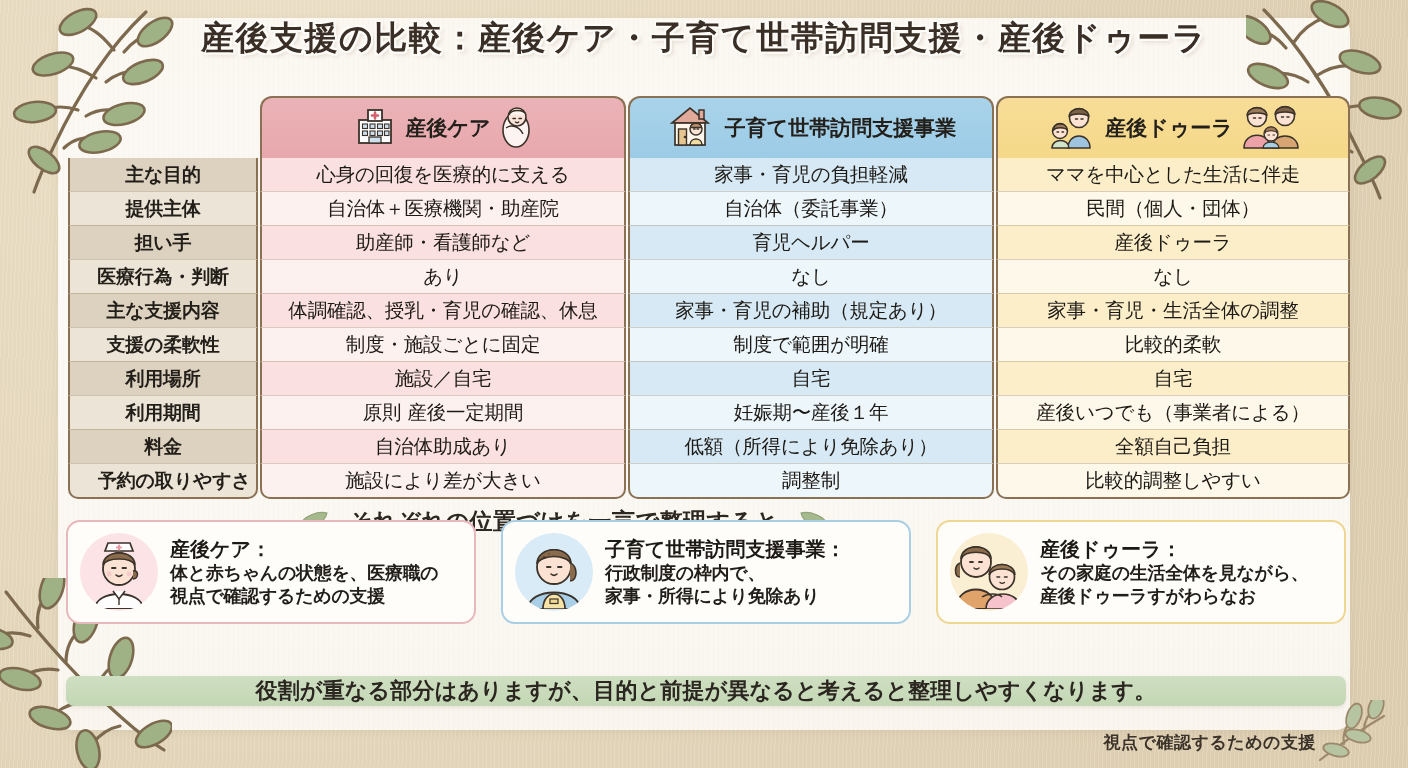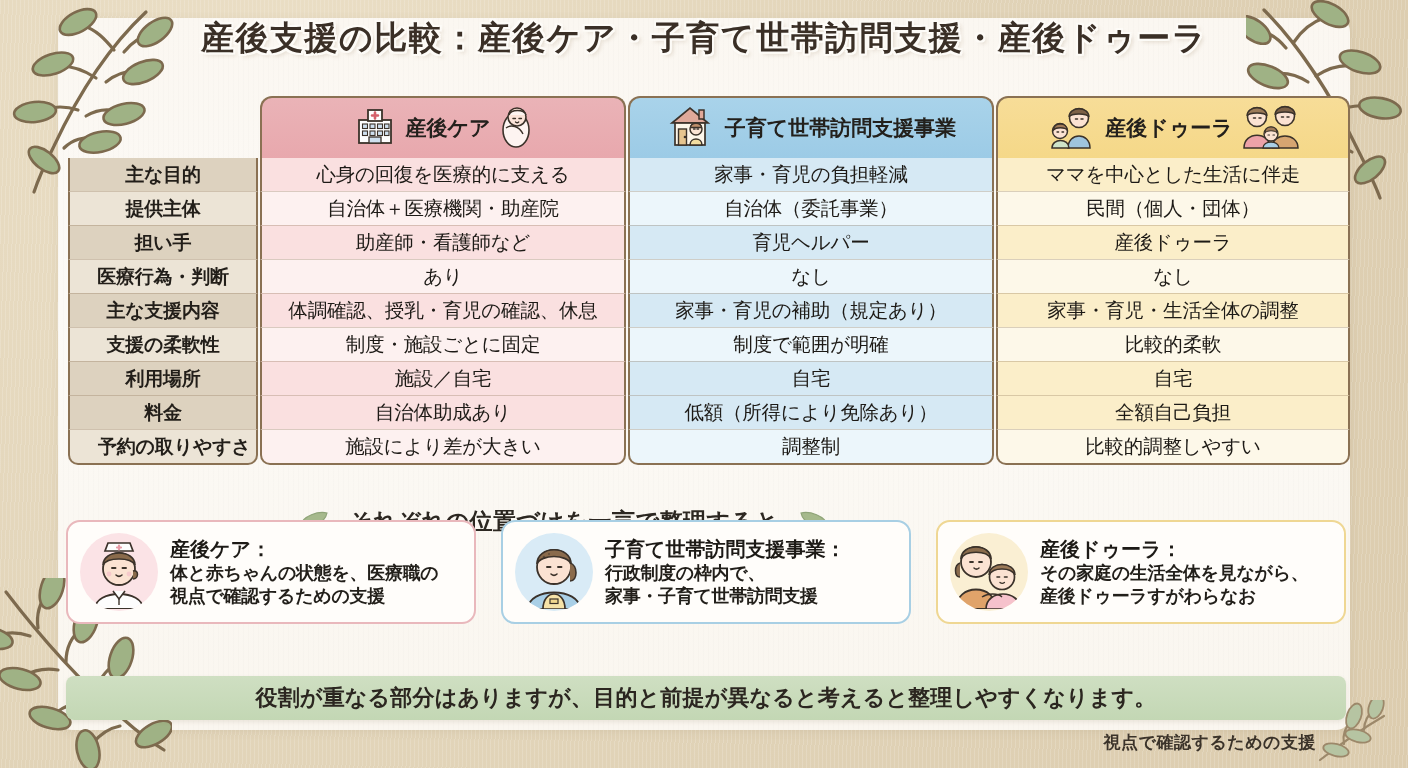--- a/index.html
+++ b/index.html
@@ -180,21 +180,21 @@
   .avatar.blue { background: #d9ebf6; }
   .avatar.yell { background: #faefd3; }
   .sumtext { margin-left: 12px; line-height: 1.26; }
   .sumtitle { font-size: 20px; font-weight: bold; color: #1d1a16; }
   .sumline  { font-size: 18px; font-weight: bold; color: #221f1a; letter-spacing: -0.3px; }
 
   
   #footer-banner {
     position: absolute;
     left: 66px; top: 676px;
-    width: 1280px; height: 44px;
+    width: 1280px; height: 30px;
     background: linear-gradient(180deg,#cfdfc2 0%, #c3d7b4 100%);
     border-radius: 8px;
     display: flex; align-items: center; justify-content: center;
     box-shadow: 0 2px 4px rgba(120,110,80,0.13);
   }
   #footer-banner .txt {
     font-size: 22px;
     font-weight: bold;
     color: #2b2620;
     letter-spacing: 0.2px;
@@ -445,20 +445,26 @@
             <td class="pk">制度・施設ごとに固定</td>
             <td class="bl">制度で範囲が明確</td>
             <td class="yl">比較的柔軟</td>
           </tr>
           <tr class="odd">
             <td class="lab">利用場所</td>
             <td class="pk">施設／自宅</td>
             <td class="bl">自宅</td>
             <td class="yl">自宅</td>
           </tr>
+          <tr class="even">
+            <td class="lab">利用期間</td>
+            <td class="pk">原則 産後一定期間</td>
+            <td class="bl">妊娠期〜産後１年</td>
+            <td class="yl">産後いつでも（事業者による）</td>
+          </tr>
           <tr class="odd">
             <td class="lab">料金</td>
             <td class="pk">自治体助成あり</td>
             <td class="bl">低額（所得により免除あり）</td>
             <td class="yl">全額自己負担</td>
           </tr>
           <tr class="even">
             <td class="lab">予約の取りやすさ</td>
             <td class="pk">施設により差が大きい</td>
             <td class="bl">調整制</td>
@@ -519,21 +525,21 @@
           <path d="M52 28 C60 30, 60 46, 52 46" fill="#8a6b4c" stroke="#3b322a" stroke-width="1.6"></path>
           <path d="M29 32h3.5 M40 32h3.5" stroke="#3b322a" stroke-width="1.9" stroke-linecap="round"></path>
           <path d="M33 39 q3 2.6 6 0" fill="none" stroke="#3b322a" stroke-width="1.6" stroke-linecap="round"></path>
           <circle cx="26" cy="22" r="1.3" fill="#3b322a" opacity="0.55"></circle>
           <circle cx="31" cy="19" r="1.1" fill="#3b322a" opacity="0.45"></circle>
         </svg>
       </div>
       <div class="sumtext">
         <div class="sumtitle">子育て世帯訪問支援事業：</div>
         <div class="sumline">行政制度の枠内で、</div>
-        <div class="sumline">家事・子育て世帯訪問支援</div>
+        <div class="sumline">家事・所得により免除あり</div>
       </div>
     </div>
 
     <div class="sumcard yell">
       <div class="avatar yell">
         <svg width="74" height="74" viewBox="0 0 74 74">
           <path d="M4 74 C4 48, 44 48, 44 74 Z" fill="#e0a36a" stroke="#3b322a" stroke-width="1.8"></path>
           <circle cx="24" cy="27" r="15" fill="#fbe2d2" stroke="#3b322a" stroke-width="1.8"></circle>
           <path d="M9 24 C9 8, 39 8, 39 24 C35 15, 13 15, 9 24 Z" fill="#8a6b4c" stroke="#3b322a" stroke-width="1.7"></path>
           <path d="M8 28 C2 30, 2 42, 8 42" fill="#8a6b4c" stroke="#3b322a" stroke-width="1.5"></path>

